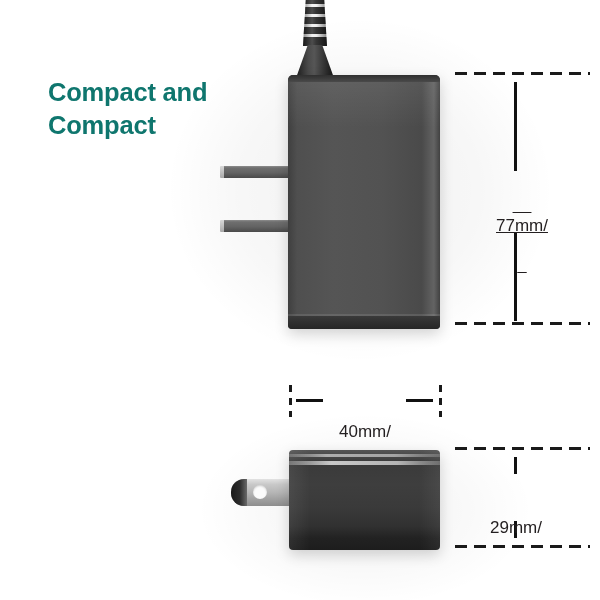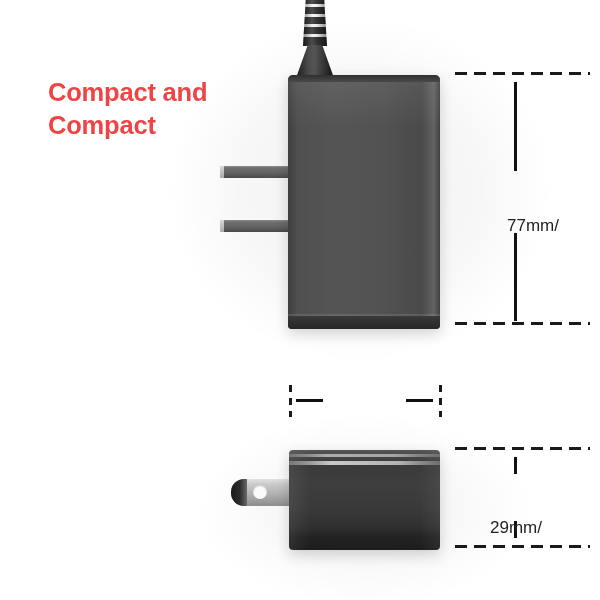--- a/index.html
+++ b/index.html
@@ -38,21 +38,21 @@
 
   
   #heading {
     position: absolute;
     left: 48px;
     top: 76px;
     width: 250px;
     font-size: 25.5px;
     font-weight: bold;
     line-height: 33px;
-    color: #ef4444;
+    color: #0f766e;
     letter-spacing: -0.2px;
   }
   #heading .hl { display: block; white-space: pre; }
 
   
   #product-top {
     position: absolute;
     left: 288px;
     top: 0px;
     width: 152px;
@@ -251,21 +251,21 @@
     text-align: center;
     white-space: pre;
   }
   .dim-label .dl { display: block; }
 
   
   #dim-height-top-dash   { left: 455px; top: 72px;  width: 135px; }
   #dim-height-bot-dash   { left: 455px; top: 322px; width: 135px; }
   #dim-height-rule-upper { left: 514px; top: 82px;  height: 89px; }
   #dim-height-rule-lower { left: 514px; top: 233px; height: 88px; }
-  #dim-height-label      { left: 472px; top: 176px; width: 122px; }
+  #dim-height-label      { left: 461px; top: 176px; width: 122px; text-decoration: underline; }
 
   
   #dim-width-cap-left  { left: 289px; top: 385px; height: 32px; }
   #dim-width-cap-right { left: 439px; top: 385px; height: 32px; }
   #dim-width-rule-left  { left: 296px; top: 399px; width: 27px; }
   #dim-width-rule-right { left: 406px; top: 399px; width: 27px; }
   #dim-width-label     { left: 310px; top: 382px; width: 110px; }
 
   
   #dim-depth-top-dash  { left: 455px; top: 447px; width: 135px; }
@@ -323,20 +323,21 @@
   <div class="rule-v" id="dim-height-rule-lower"></div>
   <div class="dim-label" id="dim-height-label">
     <span class="dl">77mm/</span>
   </div>
 
   <div class="dash-v" id="dim-width-cap-left"></div>
   <div class="dash-v" id="dim-width-cap-right"></div>
   <div class="rule-h" id="dim-width-rule-left"></div>
   <div class="rule-h" id="dim-width-rule-right"></div>
   <div class="dim-label" id="dim-width-label">
+    <span class="dl">40mm/</span>
   </div>
 
   <div class="dash-h" id="dim-depth-top-dash"></div>
   <div class="dash-h" id="dim-depth-bot-dash"></div>
   <div class="rule-v" id="dim-depth-rule-upper"></div>
   <div class="rule-v" id="dim-depth-rule-lower"></div>
   <div class="dim-label" id="dim-depth-label">
     <span class="dl">29mm/</span>
   </div>
 

